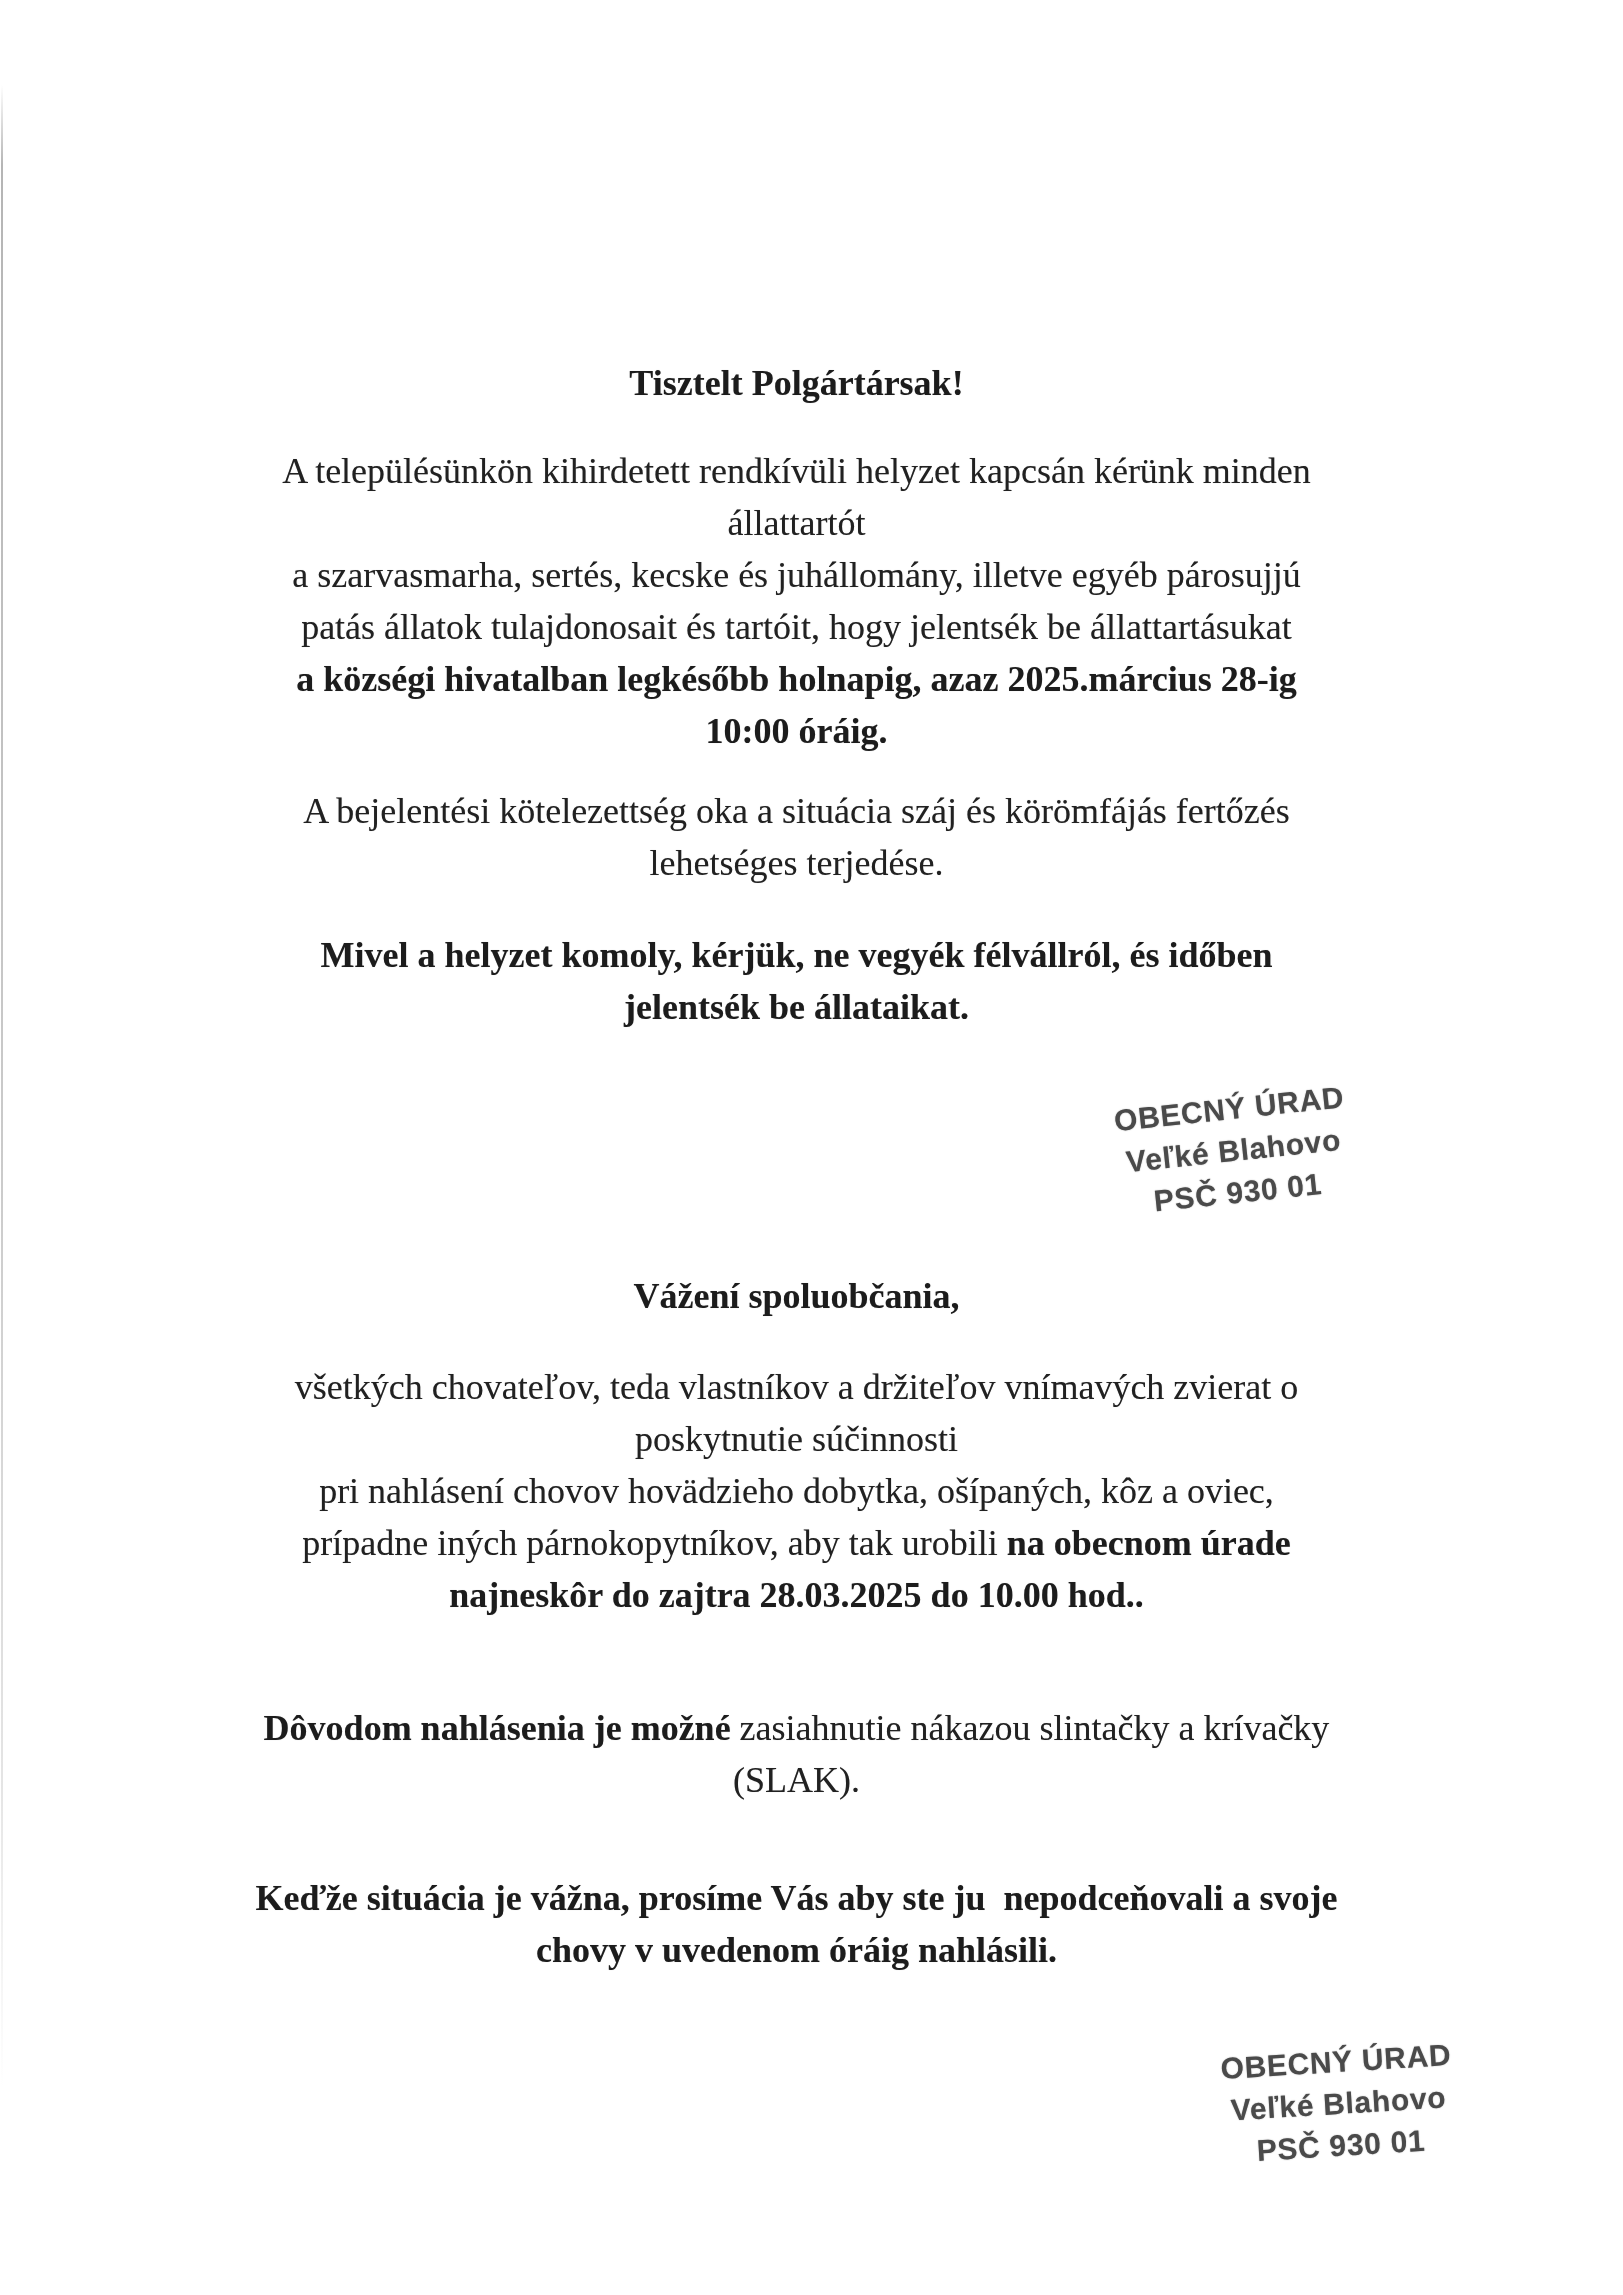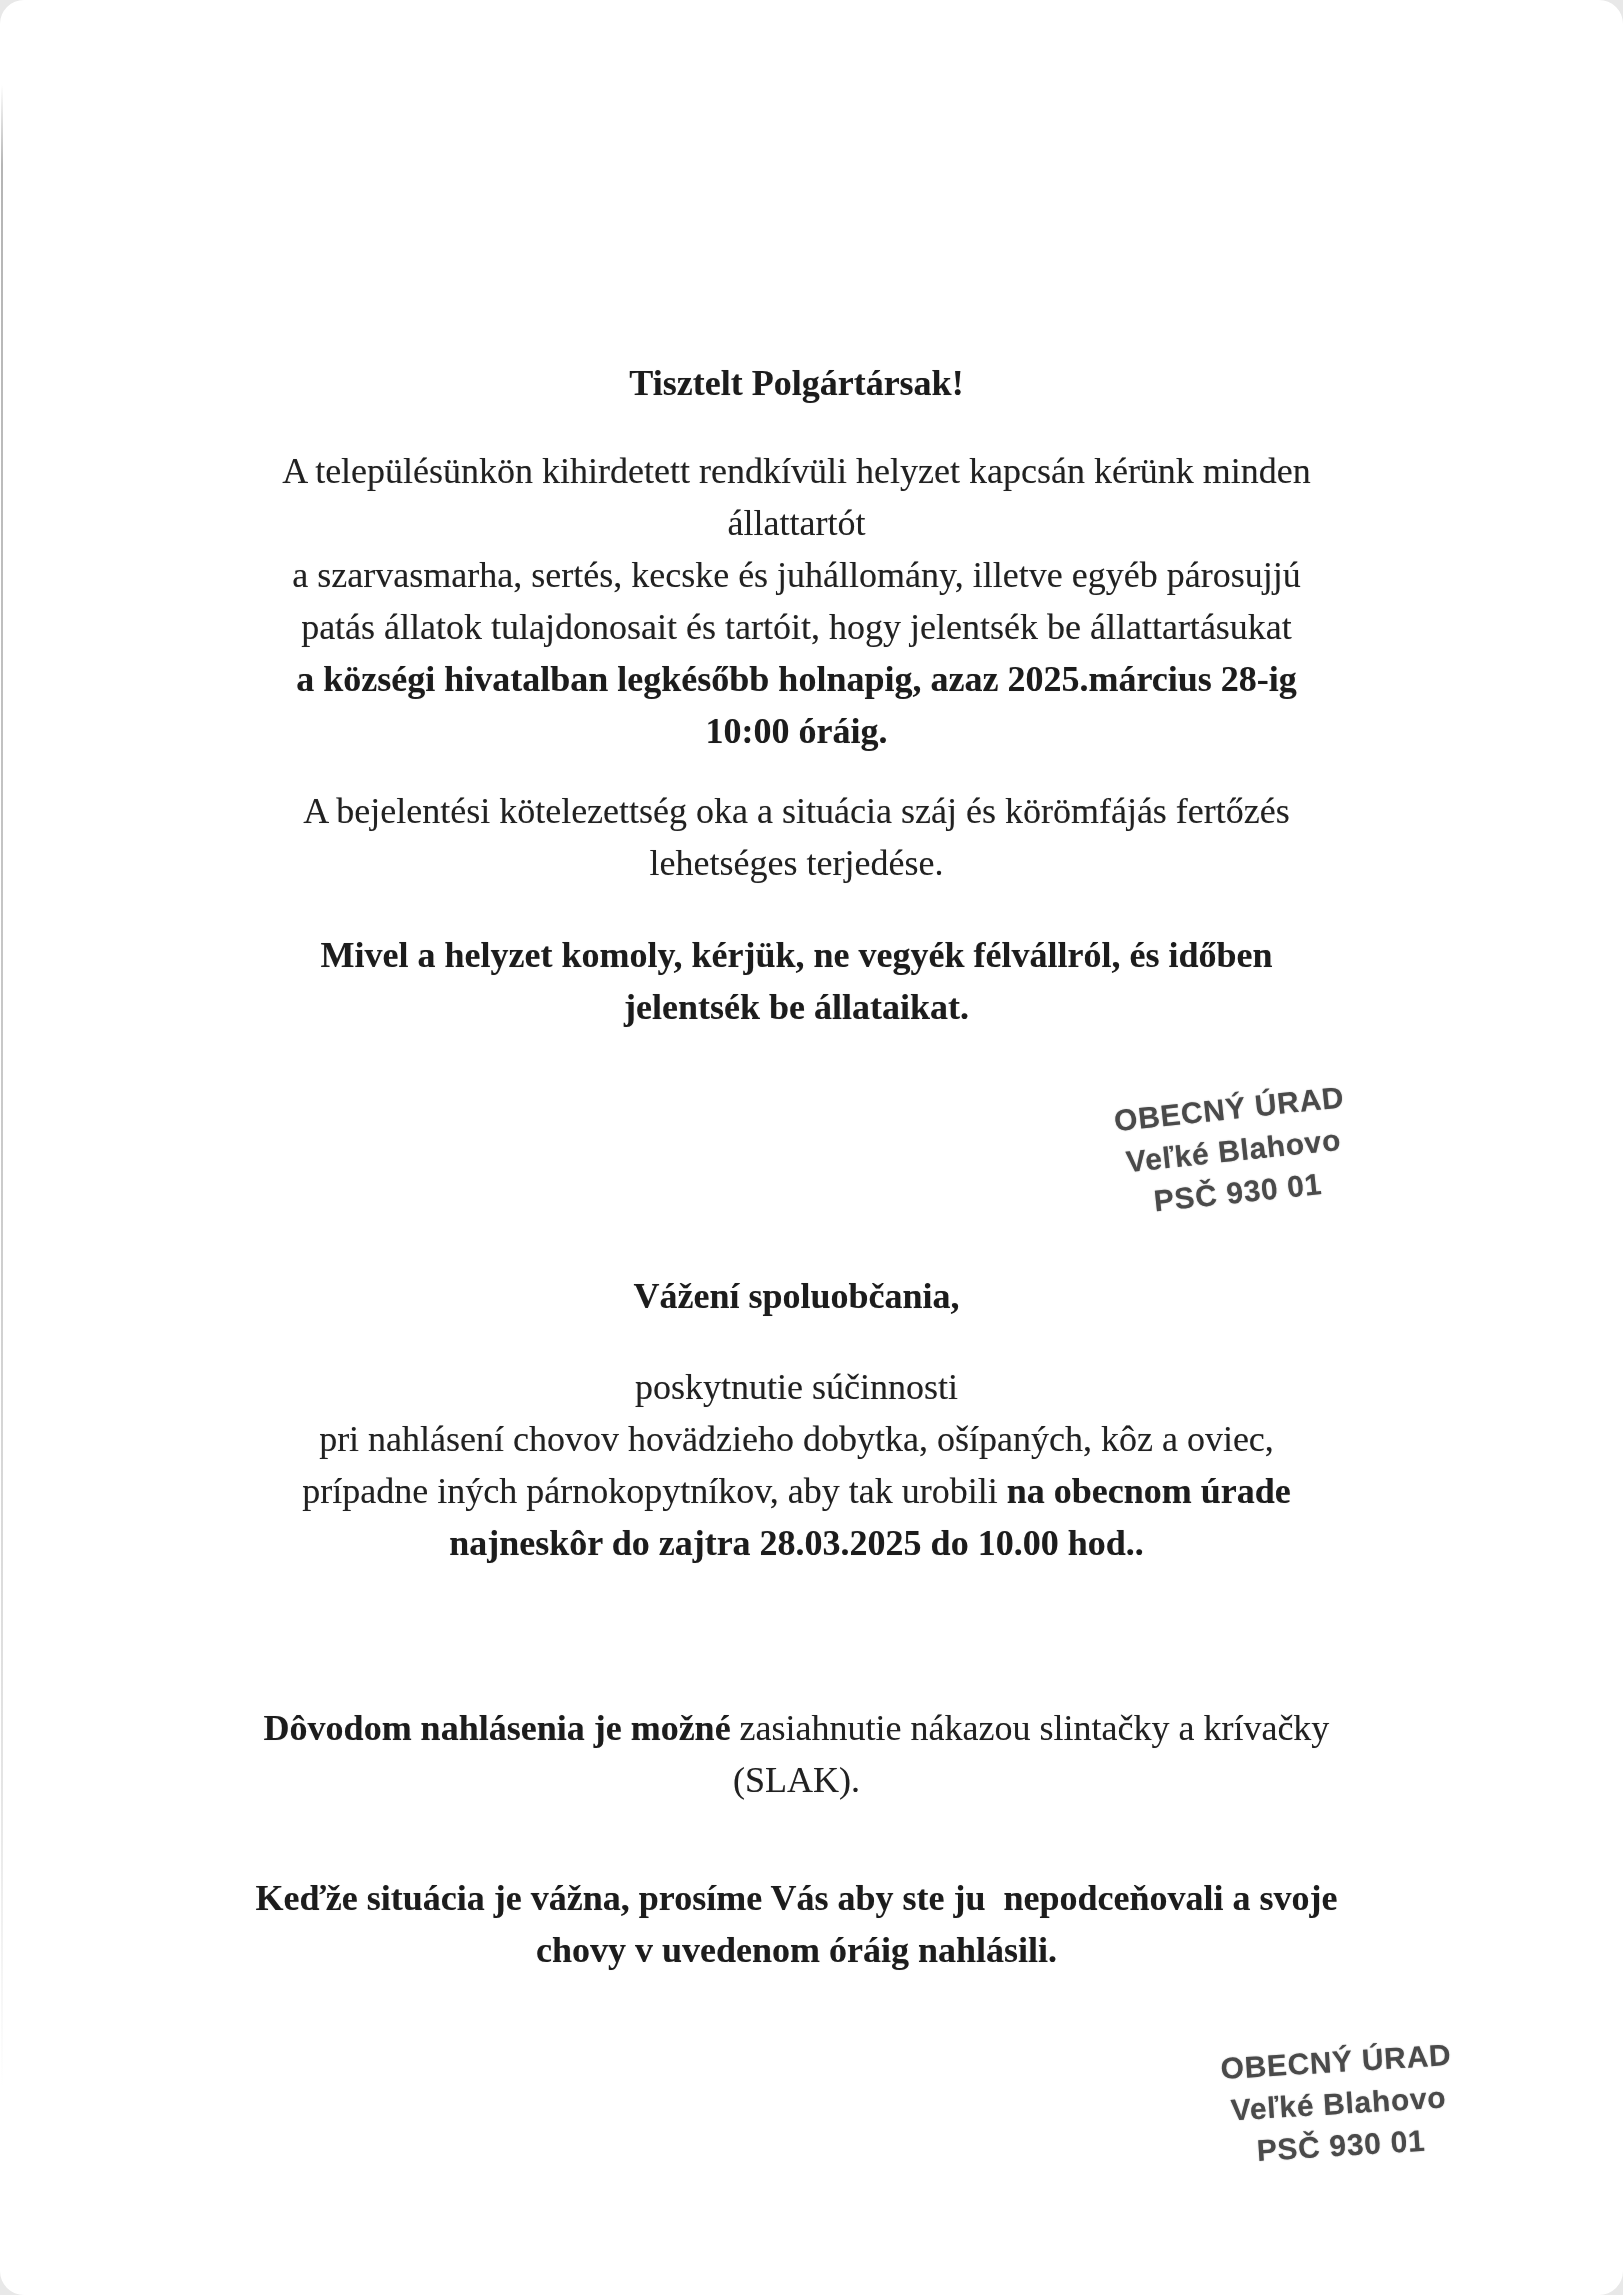--- a/index.html
+++ b/index.html
@@ -5,21 +5,20 @@
   html, body { margin: 0; padding: 0; background: #e8e8e8; }
   .page {
     position: relative;
     width: 1623px;
     height: 2295px;
     margin: 0 auto;
     background: #ffffff;
     overflow: hidden;
     font-family: "Liberation Serif", serif;
     color: #212121;
-    border-radius: 24px;
   }
   
   .scan-edge {
     position: absolute;
     left: 1.3px; top: 85px;
     width: 2px; height: 2003px;
     background: linear-gradient(to bottom,
       rgba(120,120,120,0) 0%,
       rgba(120,120,120,.55) 4%,
       rgba(140,140,140,.45) 55%,
@@ -86,20 +85,21 @@
     <div>OBECNÝ ÚRAD</div>
     <div>Veľké Blahovo</div>
     <div>PSČ 930 01</div>
   </div>
 
   <div class="block soft" style="top:1270px">
     <span class="b">Vážení spoluobčania,</span>
   </div>
 
   <div class="block soft" style="top:1361px">
+    <div><span>všetkých chovateľov, teda vlastníkov a držiteľov vnímavých zvierat o</span></div>
     <div><span>poskytnutie súčinnosti</span></div>
     <div><span>pri nahlásení chovov hovädzieho dobytka, ošípaných, kôz a oviec,</span></div>
     <div><span>prípadne iných párnokopytníkov, aby tak urobili </span><span class="b">na obecnom úrade</span></div>
     <div><span class="b">najneskôr do zajtra 28.03.2025 do 10.00 hod..</span></div>
   </div>
 
   <div class="block soft" style="top:1702px">
     <div><span class="b">Dôvodom nahlásenia je možné</span><span> zasiahnutie nákazou slintačky a krívačky</span></div>
     <div><span>(SLAK).</span></div>
   </div>

